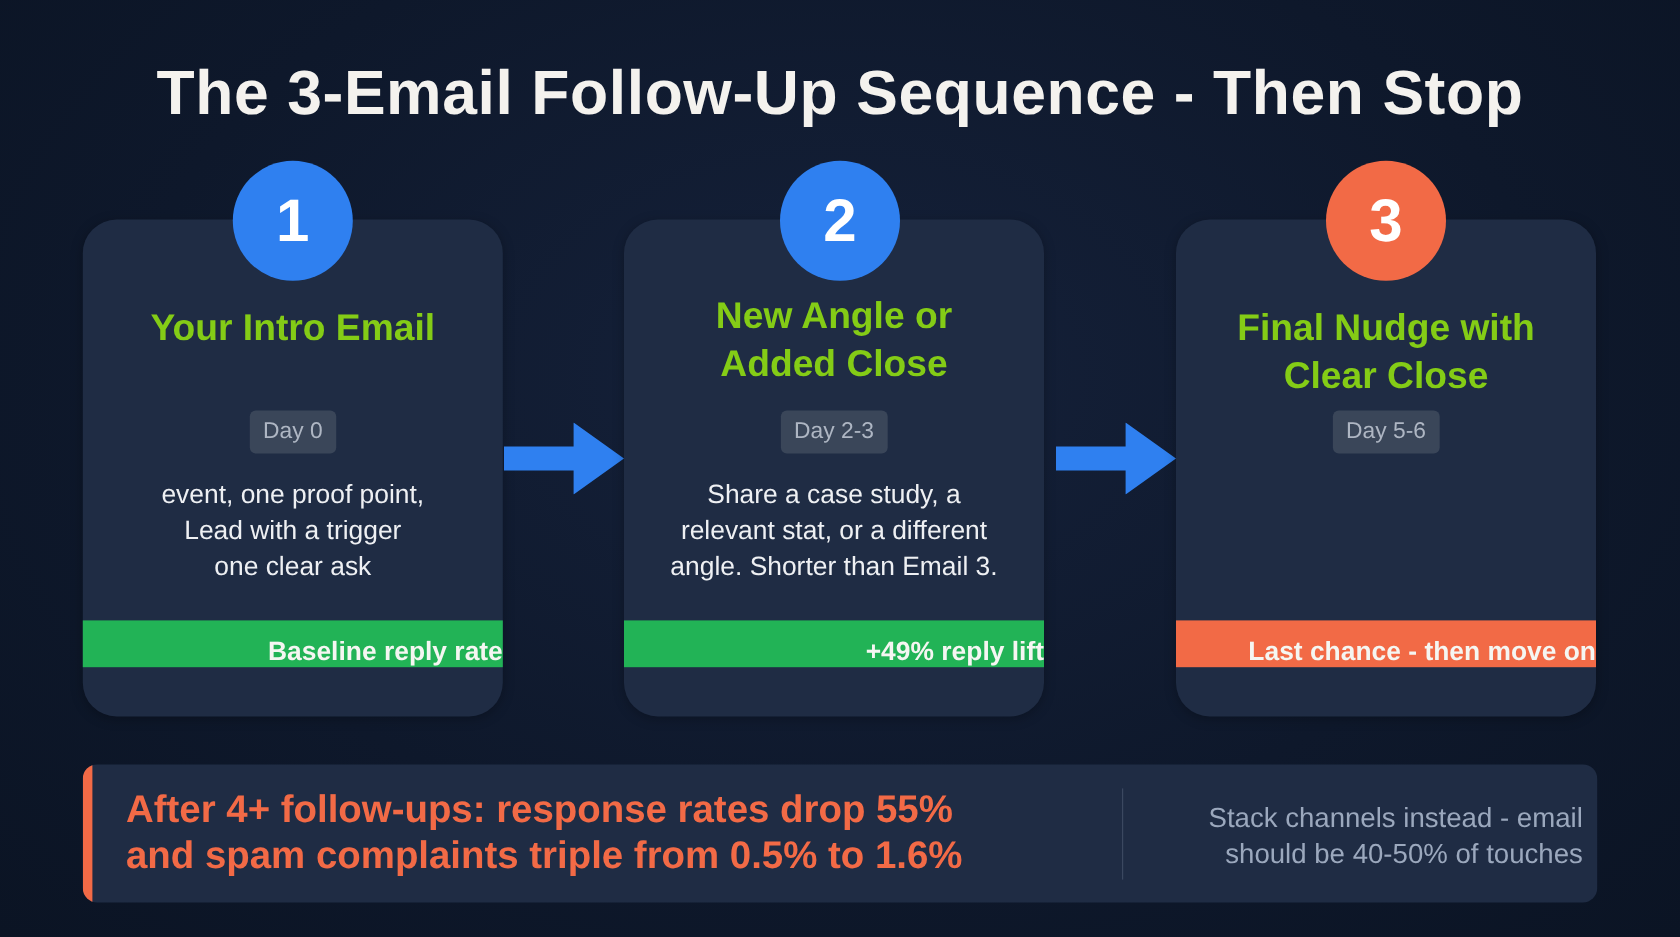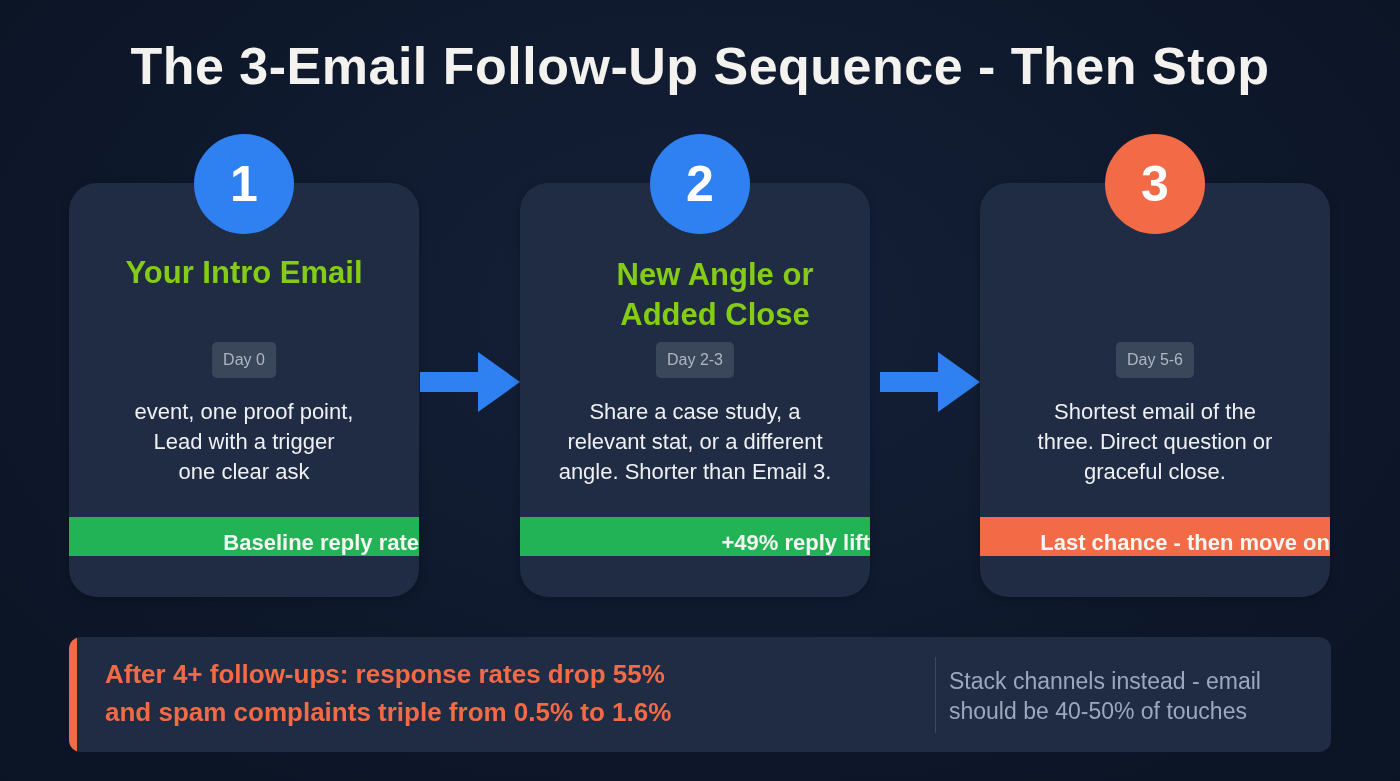--- a/index.html
+++ b/index.html
@@ -1,31 +1,31 @@
 <!DOCTYPE html>
 <html><head>
   <meta charset="utf-8">
   <style>
     html,body{margin:0;padding:0;}
     body{width:1400px;height:781px;overflow:hidden;background:#0f1a2e;
       background:radial-gradient(ellipse at 50% 40%, #15213a 0%, #0e182b 60%, #0b1424 100%);
       font-family:"Liberation Sans","DejaVu Sans",sans-serif;color:#f3f1ec;position:relative;}
-    .title{position:absolute;top:36px;left:0;width:1400px;text-align:center;font-size:52px;font-weight:700;color:#f4f2ee;letter-spacing:0.5px;}
+    .title{position:absolute;top:48px;left:0;width:1400px;text-align:center;font-size:52px;font-weight:700;color:#f4f2ee;letter-spacing:0.5px;}
     .card{position:absolute;top:183px;width:350px;height:414px;background:#1f2c44;border-radius:28px;box-shadow:0 2px 10px rgba(0,0,0,0.25);}
     .num{position:absolute;top:134px;width:100px;height:100px;border-radius:50%;display:flex;align-items:center;justify-content:center;font-size:50px;font-weight:700;color:#fff;z-index:2;}
     .card-title{position:absolute;left:0;width:100%;text-align:center;font-size:31px;font-weight:700;line-height:40px;color:#84cc16;}
-    .day{position:absolute;left:50%;transform:translateX(-50%);top:159px;height:36px;padding:0 11px;line-height:36px;background:#3a4659;color:#aeb6c3;border-radius:5px;font-size:16px;}
+    .day{position:absolute;left:50%;transform:translateX(-50%);top:159px;height:36px;padding:0 11px;line-height:36px;background:#3a4659;color:#aeb6c3;border-radius:5px;font-size:19px;}
     .desc{position:absolute;left:0;width:100%;top:214px;text-align:center;font-size:22px;line-height:30px;color:#eef0f3;}
     .badge{position:absolute;left:0;width:100%;top:334px;height:39px;line-height:51px;text-align:right;font-size:22px;font-weight:700;color:#f5f6f2;}
     .arrow{position:absolute;top:352px;}
     .bottom{position:absolute;left:69px;top:637px;width:1262px;height:115px;background:#1f2c44;border-radius:12px;overflow:hidden;}
     .bottom .bar{position:absolute;left:0;top:0;width:8px;height:100%;background:#f26a46;}
-    .bottom .main{position:absolute;left:36px;top:18px;font-size:26px;font-weight:700;line-height:38px;color:#f26a46;}
+    .bottom .main{position:absolute;left:36px;top:18px;font-size:32px;font-weight:700;line-height:38px;color:#f26a46;}
     .bottom .divider{position:absolute;left:866px;top:20px;width:1px;height:76px;background:#3b4860;}
-    .bottom .side{position:absolute;left:880px;top:29px;width:370px;text-align:left;font-size:23px;line-height:30px;color:#9ba8bd;}
+    .bottom .side{position:absolute;left:880px;top:29px;width:370px;text-align:right;font-size:23px;line-height:30px;color:#9ba8bd;}
   </style>
 </head>
 <body>
 
 <div class="title">The 3-Email Follow-Up Sequence - Then Stop</div>
 
 <div class="num" style="left:194px;background:#2f80f0;">1</div>
 <div class="card" style="left:69px;">
   <div class="card-title" style="top:70px;">Your Intro Email</div>
   <div class="day">Day 0</div>
@@ -38,47 +38,46 @@
 </div>
 
 <div class="arrow" style="left:420px;">
   <svg width="100" height="60" viewBox="0 0 100 60">
       <polygon points="0,20 58,20 58,0 100,30 58,60 58,40 0,40" fill="#2f80f0"></polygon>
     </svg>
 </div>
 
 <div class="num" style="left:650px;background:#2f80f0;">2</div>
 <div class="card" style="left:520px;">
-  <div class="card-title" style="top:72px;padding-left:20px;">
+  <div class="card-title" style="top:60px;">
     <div>New Angle or</div>
     <div>Added Close</div>
   </div>
   <div class="day">Day 2-3</div>
   <div class="desc">
     <div>Share a case study, a</div>
     <div>relevant stat, or a different</div>
     <div>angle. Shorter than Email 3.</div>
   </div>
   <div class="badge" style="background:#22b356;">+49% reply lift</div>
 </div>
 
 <div class="arrow" style="left:880px;">
   <svg width="100" height="60" viewBox="0 0 100 60">
       <polygon points="0,20 58,20 58,0 100,30 58,60 58,40 0,40" fill="#2f80f0"></polygon>
     </svg>
 </div>
 
 <div class="num" style="left:1105px;background:#f26a46;">3</div>
 <div class="card" style="left:980px;">
+  <div class="card-title" style="top:70px;">
+    <div>Final Nudge with</div>
+    <div>Clear Close</div>
+  </div>
   <div class="day">Day 5-6</div>
-  <div class="desc">
-    <div>Shortest email of the</div>
-    <div>three. Direct question or</div>
-    <div>graceful close.</div>
-  </div>
   <div class="badge" style="background:#f26a46;">Last chance - then move on</div>
 </div>
 
 <div class="bottom">
   <div class="bar"></div>
   <div class="main">
     <div>After 4+ follow-ups: response rates drop 55%</div>
     <div>and spam complaints triple from 0.5% to 1.6%</div>
   </div>
   <div class="divider"></div>

